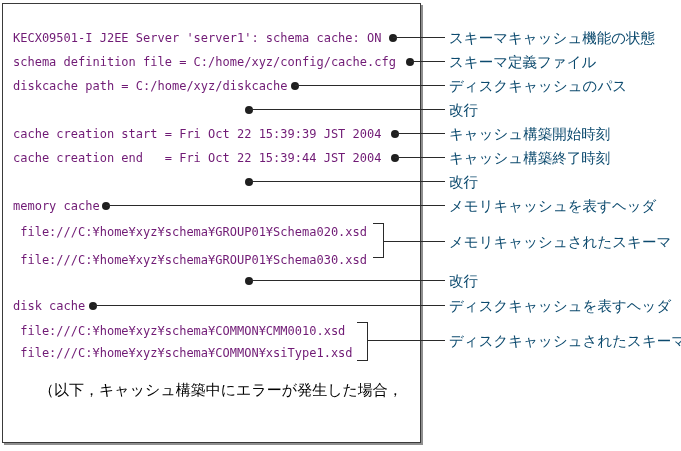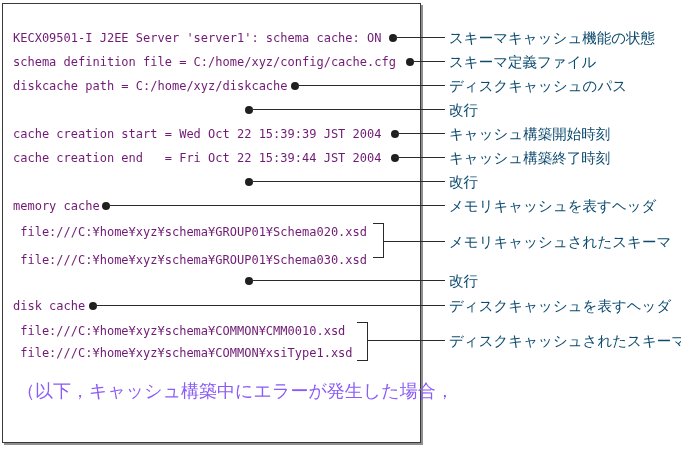--- a/index.html
+++ b/index.html
@@ -3,39 +3,39 @@
 <meta charset="utf-8">
 <style>
   html,body{margin:0;padding:0;background:#ffffff;}
   .figure{position:relative;width:681px;height:451px;background:#ffffff;overflow:hidden;
           font-family:"DejaVu Sans",sans-serif;}
   .console-box{position:absolute;left:2px;top:3px;width:419px;height:440px;
                border:1.5px solid #3a3a3a;background:#ffffff;
                box-shadow:2px 2px 0 #8f8f8f;box-sizing:border-box;}
   .cline{position:absolute;left:13px;white-space:pre;color:#701a75;
          font-family:"DejaVu Sans Mono",monospace;font-size:12px;line-height:16px;}
-  .jline{position:absolute;white-space:pre;color:#8b5cf6;
-         font-family:"DejaVu Sans",sans-serif;font-size:18px;line-height:17px;}
+  .jline{position:absolute;white-space:pre;color:#000000;
+         font-family:"DejaVu Sans",sans-serif;font-size:15px;line-height:17px;margin-left:22px;}
   .ann{position:absolute;left:449px;white-space:nowrap;color:#0c4a6e;
        font-family:"DejaVu Sans",sans-serif;font-size:14.5px;line-height:18px;}
   .bullet{position:absolute;width:8px;height:8px;border-radius:50%;background:#1f1f1f;}
   .hline{position:absolute;height:1.4px;background:#2a2a2a;}
   .vline{position:absolute;width:1.4px;background:#2a2a2a;}
 </style>
 </head>
 <body>
 
 <div class="figure">
 
   <div class="console-box"></div>
 
   <div class="cline" style="top:30px">KECX09501-I J2EE Server 'server1': schema cache: ON</div>
   <div class="cline" style="top:54px">schema definition file = C:/home/xyz/config/cache.cfg</div>
   <div class="cline" style="top:78px">diskcache path = C:/home/xyz/diskcache</div>
-  <div class="cline" style="top:126px">cache creation start = Wed Oct 22 15:39:39 JST 2004</div>
+  <div class="cline" style="top:126px">cache creation start = Fri Oct 22 15:39:39 JST 2004</div>
   <div class="cline" style="top:150px">cache creation end   = Fri Oct 22 15:39:44 JST 2004</div>
   <div class="cline" style="top:198px">memory cache</div>
   <div class="cline" style="top:224px"> file:///C:¥home¥xyz¥schema¥GROUP01¥Schema020.xsd</div>
   <div class="cline" style="top:252px"> file:///C:¥home¥xyz¥schema¥GROUP01¥Schema030.xsd</div>
   <div class="cline" style="top:298px">disk cache</div>
   <div class="cline" style="top:323px"> file:///C:¥home¥xyz¥schema¥COMMON¥CMM0010.xsd</div>
   <div class="cline" style="top:345px"> file:///C:¥home¥xyz¥schema¥COMMON¥xsiType1.xsd</div>
   <div class="jline" style="left:17px;top:382px">（以下，キャッシュ構築中にエラーが発生した場合，</div>
 
   <div class="bullet" style="left:389px;top:34px"></div>

